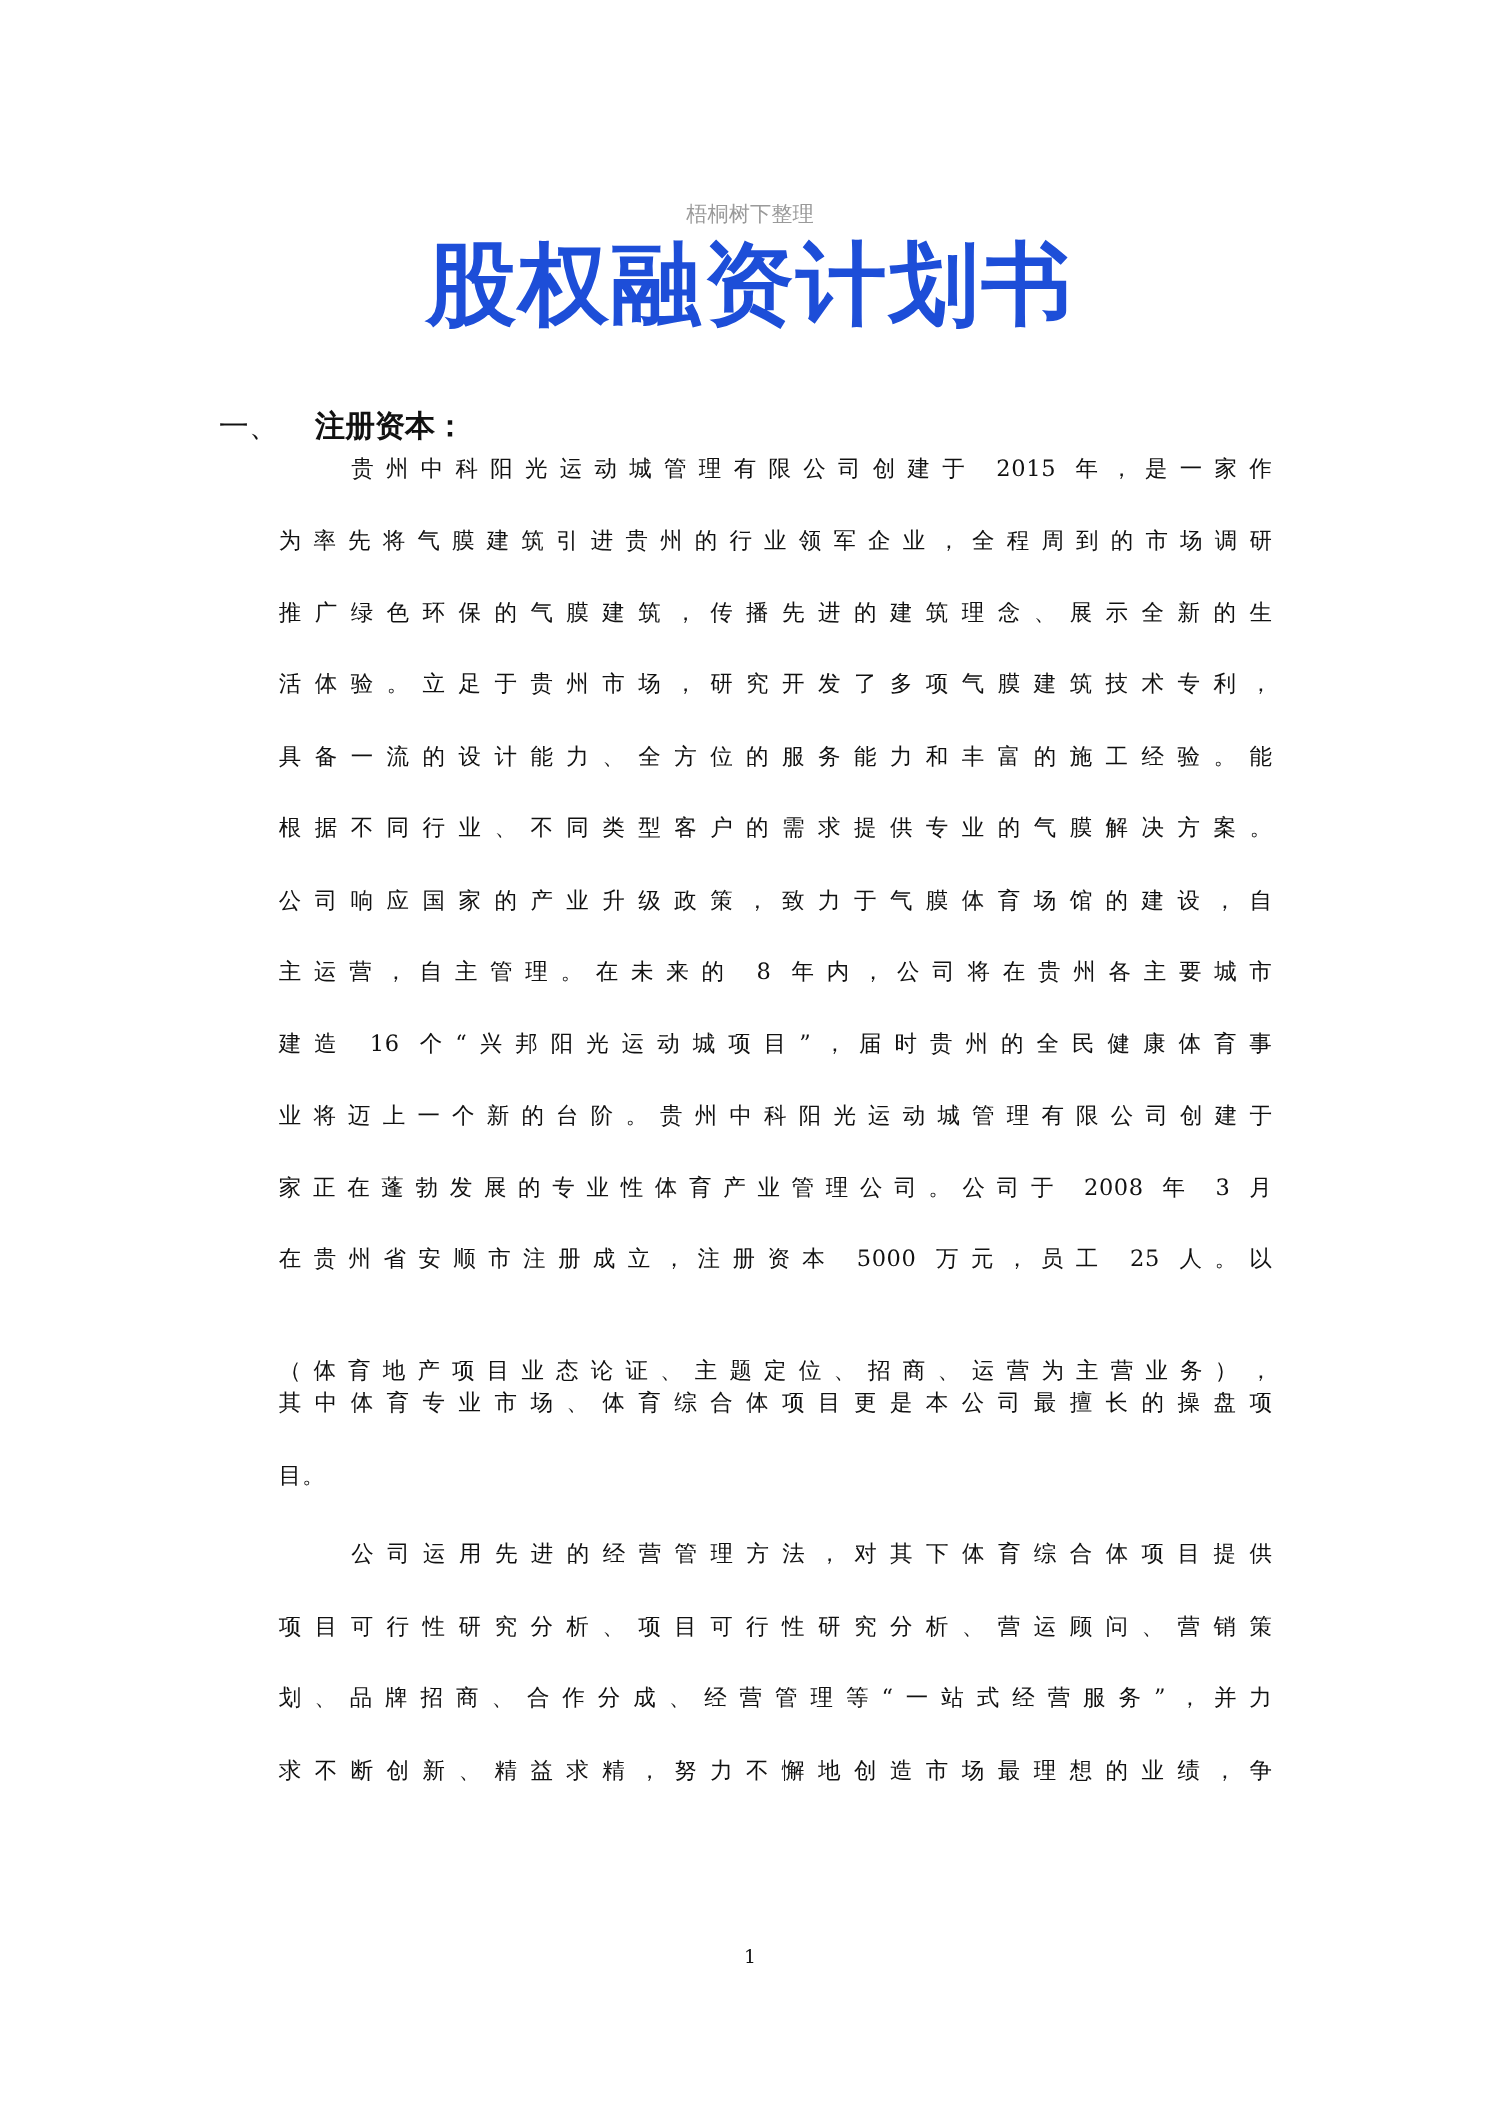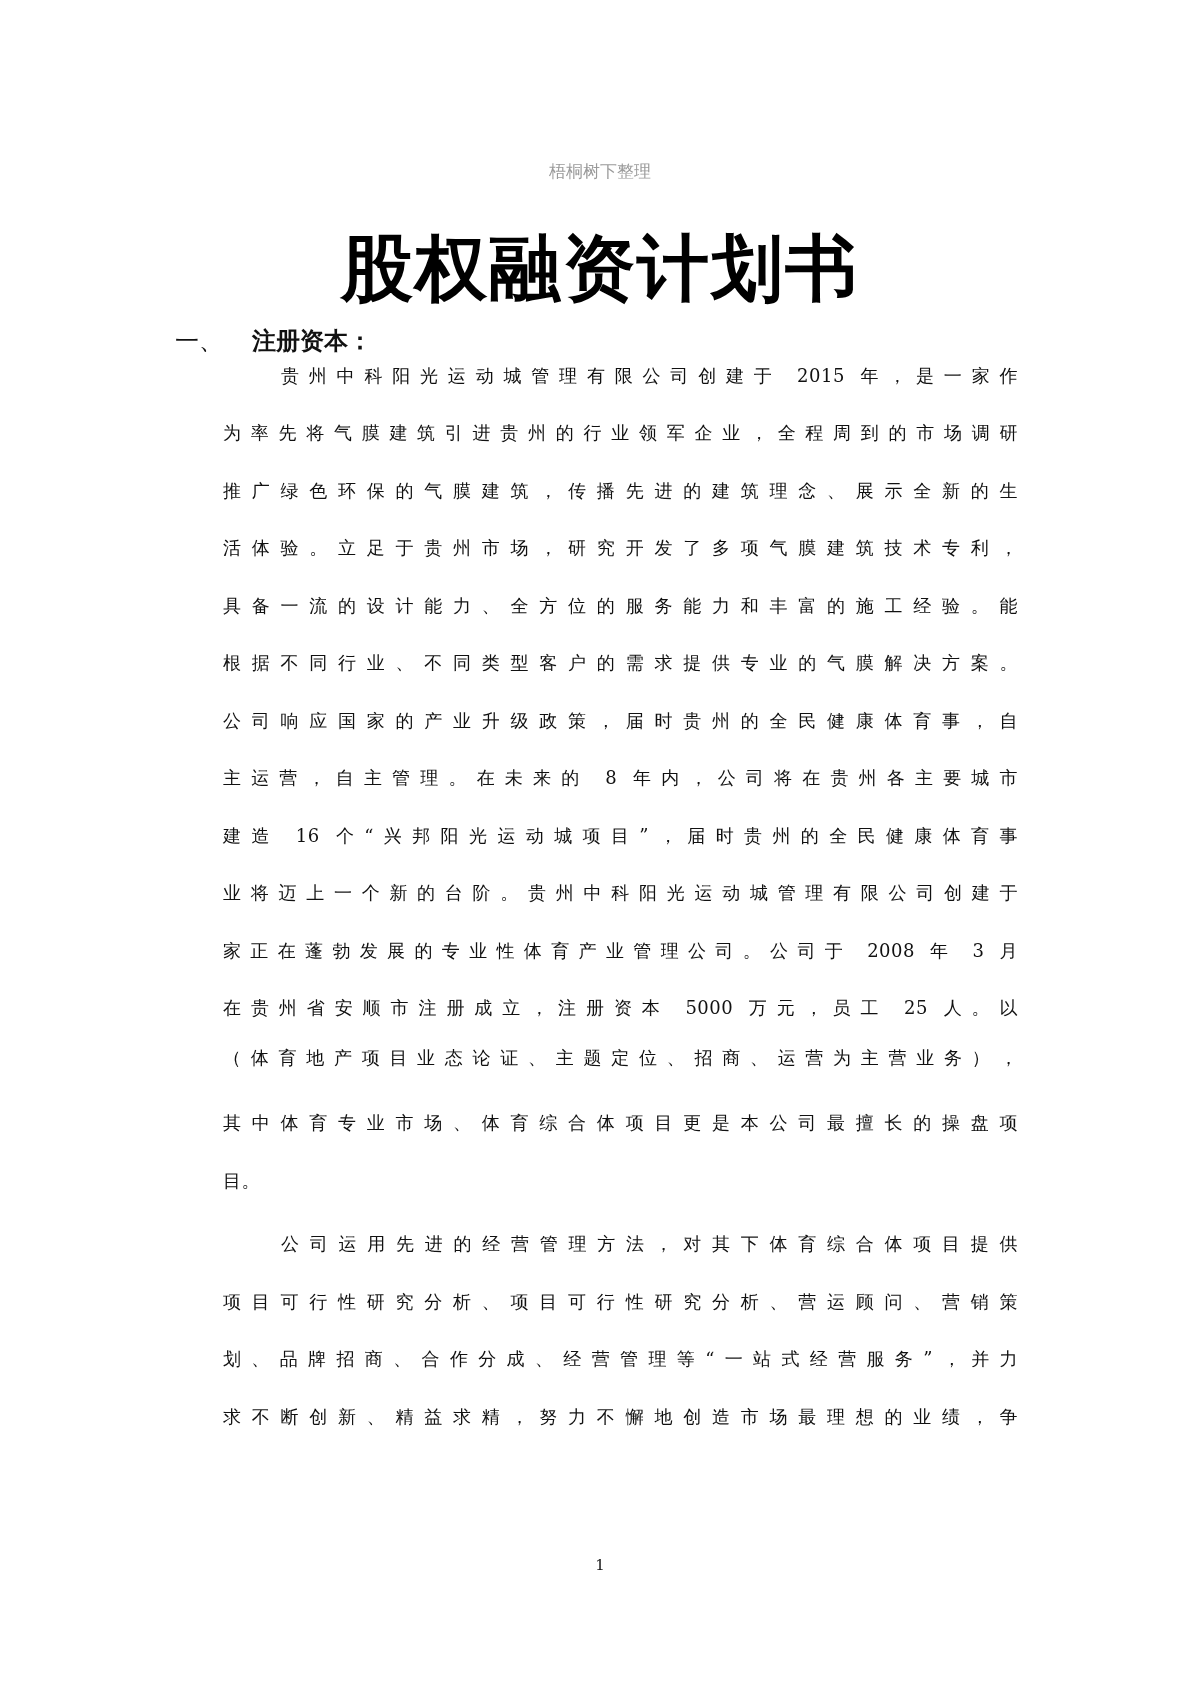--- a/index.html
+++ b/index.html
@@ -1,21 +1,21 @@
 <!DOCTYPE html>
 <html><head>
 <meta charset="utf-8">
 <style>
   html, body { margin:0; padding:0; background:#ffffff; }
   body { width:1200px; height:1698px; position:relative; overflow:hidden;
          font-family:"DejaVu Serif","Liberation Serif",serif; color:#111; }
   .watermark { position:absolute; top:160px; left:0; width:1200px; text-align:center;
                font-size:17px; color:#9a9a9a; }
   .title { position:absolute; top:180px; left:0; width:1200px; text-align:center;
-           font-size:72px; font-weight:bold; letter-spacing:2px; color:#000000;margin-top:41px; }
+           font-size:72px; font-weight:bold; letter-spacing:2px; color:#1d4ed8; }
   .heading { position:absolute; top:325px; left:175px; font-size:24px; font-weight:bold;
              font-family:"DejaVu Sans","Liberation Sans",sans-serif; display:flex; }
   .heading .num { width:77px; font-weight:normal; }
   .line { position:absolute; left:223px; width:795px; font-size:18px; height:36px;
           line-height:36px; white-space:nowrap; text-align:justify; text-align-last:justify; letter-spacing:0.5px; }
   .line.indent { left:281px; width:737px; }
   .line.last { text-align-last:left; }
   .pagenum { position:absolute; top:1556px; left:0; width:1200px; text-align:center; font-size:15px; }
 </style>
 </head>
@@ -30,27 +30,27 @@
     <span>注册资本：</span>
   </div>
 
   <div>
     <div class="line indent" style="top:358px">贵州中科阳光运动城管理有限公司创建于 2015 年，是一家作</div>
     <div class="line" style="top:415px">为率先将气膜建筑引进贵州的行业领军企业，全程周到的市场调研</div>
     <div class="line" style="top:473px">推广绿色环保的气膜建筑，传播先进的建筑理念、展示全新的生</div>
     <div class="line" style="top:530px">活体验。立足于贵州市场，研究开发了多项气膜建筑技术专利，</div>
     <div class="line" style="top:588px">具备一流的设计能力、全方位的服务能力和丰富的施工经验。能</div>
     <div class="line" style="top:645px">根据不同行业、不同类型客户的需求提供专业的气膜解决方案。</div>
-    <div class="line" style="top:703px">公司响应国家的产业升级政策，届时贵州的全民健康体育事，自</div>
+    <div class="line" style="top:703px">公司响应国家的产业升级政策，致力于气膜体育场馆的建设，自</div>
     <div class="line" style="top:760px">主运营，自主管理。在未来的 8 年内，公司将在贵州各主要城市</div>
     <div class="line" style="top:818px">建造 16 个“兴邦阳光运动城项目”，届时贵州的全民健康体育事</div>
     <div class="line" style="top:875px">业将迈上一个新的台阶。贵州中科阳光运动城管理有限公司创建于</div>
     <div class="line" style="top:933px">家正在蓬勃发展的专业性体育产业管理公司。公司于 2008 年 3 月</div>
     <div class="line" style="top:990px">在贵州省安顺市注册成立，注册资本 5000 万元，员工 25 人。以</div>
-    <div class="line" style="top:1040px">（体育地产项目业态论证、主题定位、招商、运营为主营业务），</div>
+    <div class="line" style="top:1079px">（体育地产项目业态论证、主题定位、招商、运营为主营业务），</div>
     <div class="line" style="top:1105px">其中体育专业市场、体育综合体项目更是本公司最擅长的操盘项</div>
     <div class="line last" style="top:1163px">目。</div>
   </div>
 
   <div>
     <div class="line indent" style="top:1226px">公司运用先进的经营管理方法，对其下体育综合体项目提供</div>
     <div class="line" style="top:1284px">项目可行性研究分析、项目可行性研究分析、营运顾问、营销策</div>
     <div class="line" style="top:1341px">划、品牌招商、合作分成、经营管理等“一站式经营服务”，并力</div>
     <div class="line" style="top:1399px">求不断创新、精益求精，努力不懈地创造市场最理想的业绩，争</div>
   </div>

